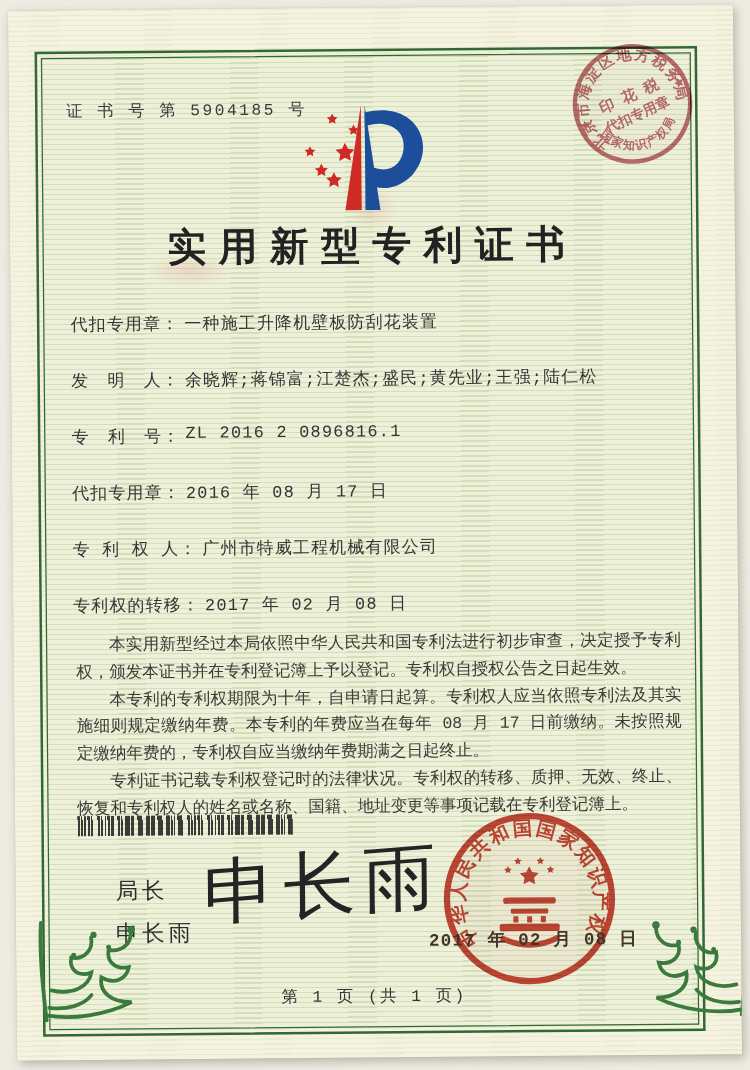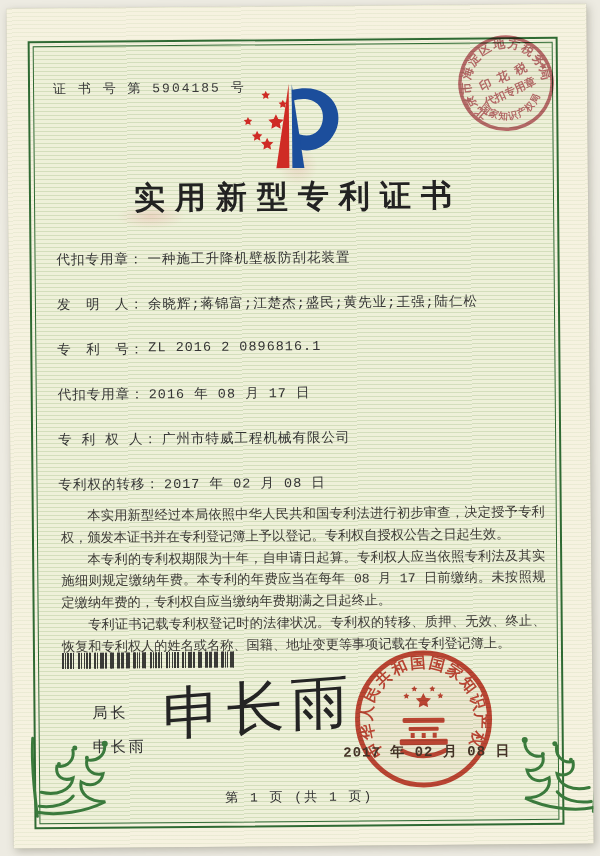--- a/index.html
+++ b/index.html
@@ -24,21 +24,21 @@
   .flabel { white-space:pre; letter-spacing:1px; }
   .fvalue { margin-left:4px; letter-spacing:1px; }
   .paras { position:absolute; left:50px; top:498px; width:484px; font-size:13.2px;
            line-height:21.8px; color:#3c3a36; text-align:justify; }
   .paras p { text-indent:2em; margin:0; }
   .barcode { position:absolute; left:50px; top:645px; width:172px; height:16px;
              background-image:
                repeating-linear-gradient(90deg,#1c1c1c 0 2px,rgba(0,0,0,0) 2px 3px,#1c1c1c 3px 4px,rgba(0,0,0,0) 4px 8px),
                repeating-linear-gradient(90deg,#1c1c1c 0 1px,rgba(0,0,0,0) 1px 5px,#1c1c1c 5px 7px,rgba(0,0,0,0) 7px 11px);
              opacity:.85; }
-  .sign-block { position:absolute; left:80px; top:690px; font-size:15px; color:#2e2e2e;
+  .sign-block { position:absolute; left:80px; top:690px; font-size:18px; color:#2e2e2e;
                 line-height:34px; letter-spacing:3px; }
   .signature { position:absolute; left:150px; top:662px; width:220px; font-size:58px;
                color:#242424; letter-spacing:6px; transform:rotate(-4deg) skewX(-4deg);
                z-index:4; font-weight:500; }
   .seal { position:absolute; left:336px; top:639px; z-index:5; mix-blend-mode:multiply; opacity:.92; }
   .seal-date { position:absolute; left:330px; top:738px; width:168px; text-align:center; z-index:6;
                font-size:14px; font-weight:700; color:#443327; letter-spacing:1px; }
   .footer { position:absolute; left:26px; width:520px; top:782px; text-align:center;
             font-size:13px; color:#333; letter-spacing:2px; }
   .stamp { position:absolute; left:438px; top:18px; transform:rotate(-24deg);

